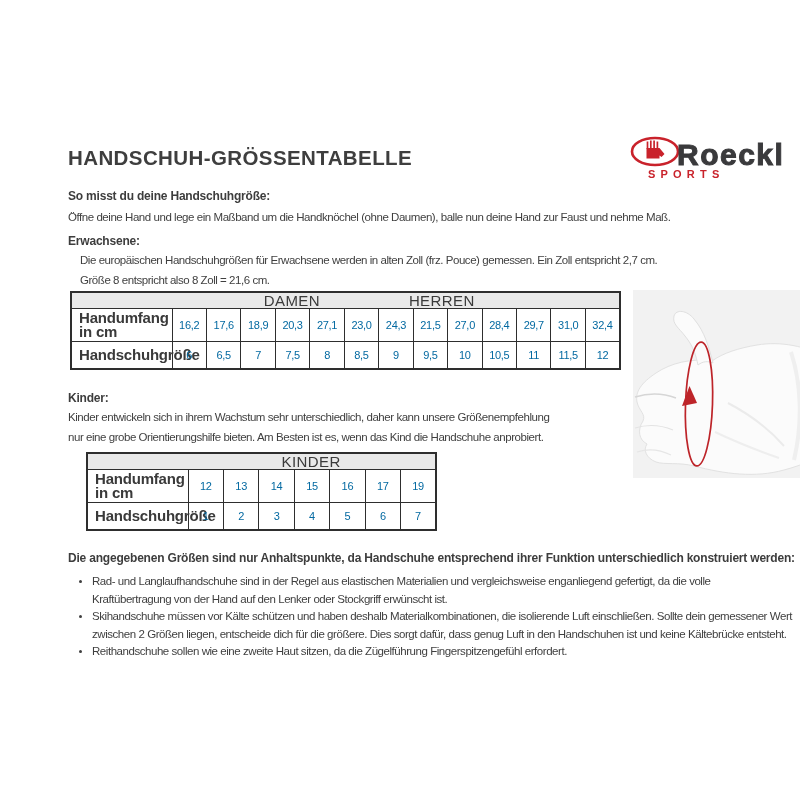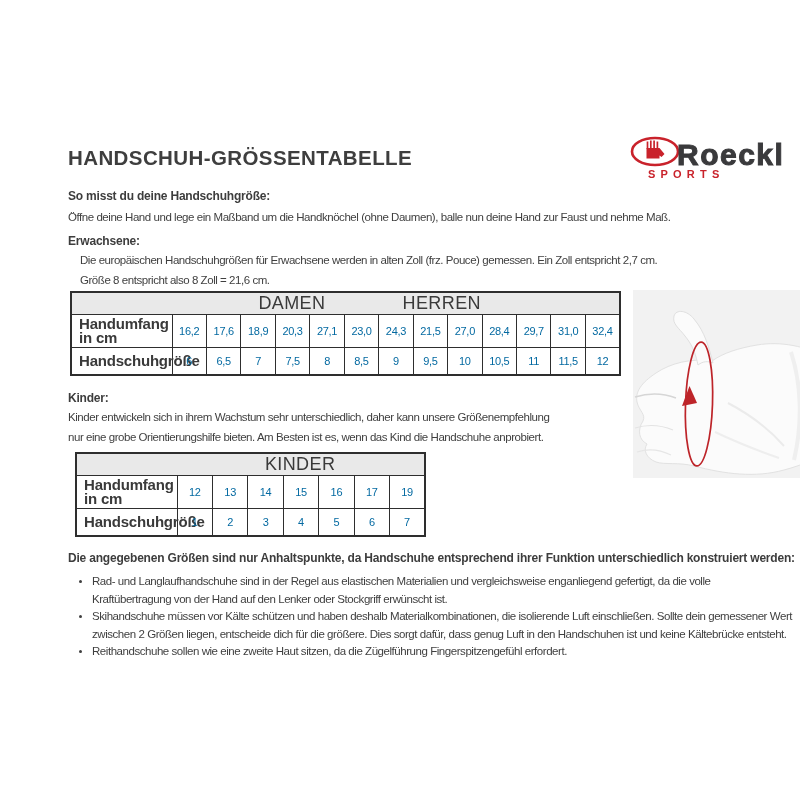--- a/index.html
+++ b/index.html
@@ -18,24 +18,24 @@
   .s-adults-h  { left:28px; top:234px; }
   .s-adults-p  { left:40px; top:251px; }
   .s-kids-h    { left:28px; top:391px; }
   .s-kids-p    { left:28px; top:408px; }
   .s-notes-h   { left:28px; top:551px; }
 
   table.size { border-collapse:collapse; table-layout:fixed; background:#fff; }
   table.size, table.size th, table.size td { border:1.5px solid #2e2e2e; }
   table.size { border-width:2px; }
   .t-adults { left:30px; top:291px; width:551px; }
-  .t-kids   { left:35px; top:452px; width:351px; }
+  .t-kids   { left:46px; top:452px; width:351px; }
   .t-adults col.c-label, .t-kids col.c-label { width:101px; }
 
-  tr.ghead th { height:22px; background:#e9e9e9; position:relative; font-weight:normal; font-size:18px; letter-spacing:.4px; color:#3a3a3a; }
+  tr.ghead th { height:16px; background:#e9e9e9; position:relative; font-weight:normal; font-size:15px; letter-spacing:.4px; color:#3a3a3a; }
   .gh { position:absolute; top:50%; transform:translate(-50%,-50%); white-space:nowrap; }
   .gh-damen  { left:40.2%; }
   .gh-herren { left:67.6%; }
   .gh-kinder { left:64.3%; }
 
   th.rl { text-align:left; font-size:15px; font-weight:bold; letter-spacing:-0.2px; padding-left:7px; white-space:pre-line; line-height:13.5px; color:#3a3a3a; }
   tr.r-circ  td, tr.r-circ  th { height:33px; }
   tr.r-size  td, tr.r-size  th { height:28px; }
   td.v { text-align:center; font-size:11px; letter-spacing:-0.3px; color:#0369a1; }
 

